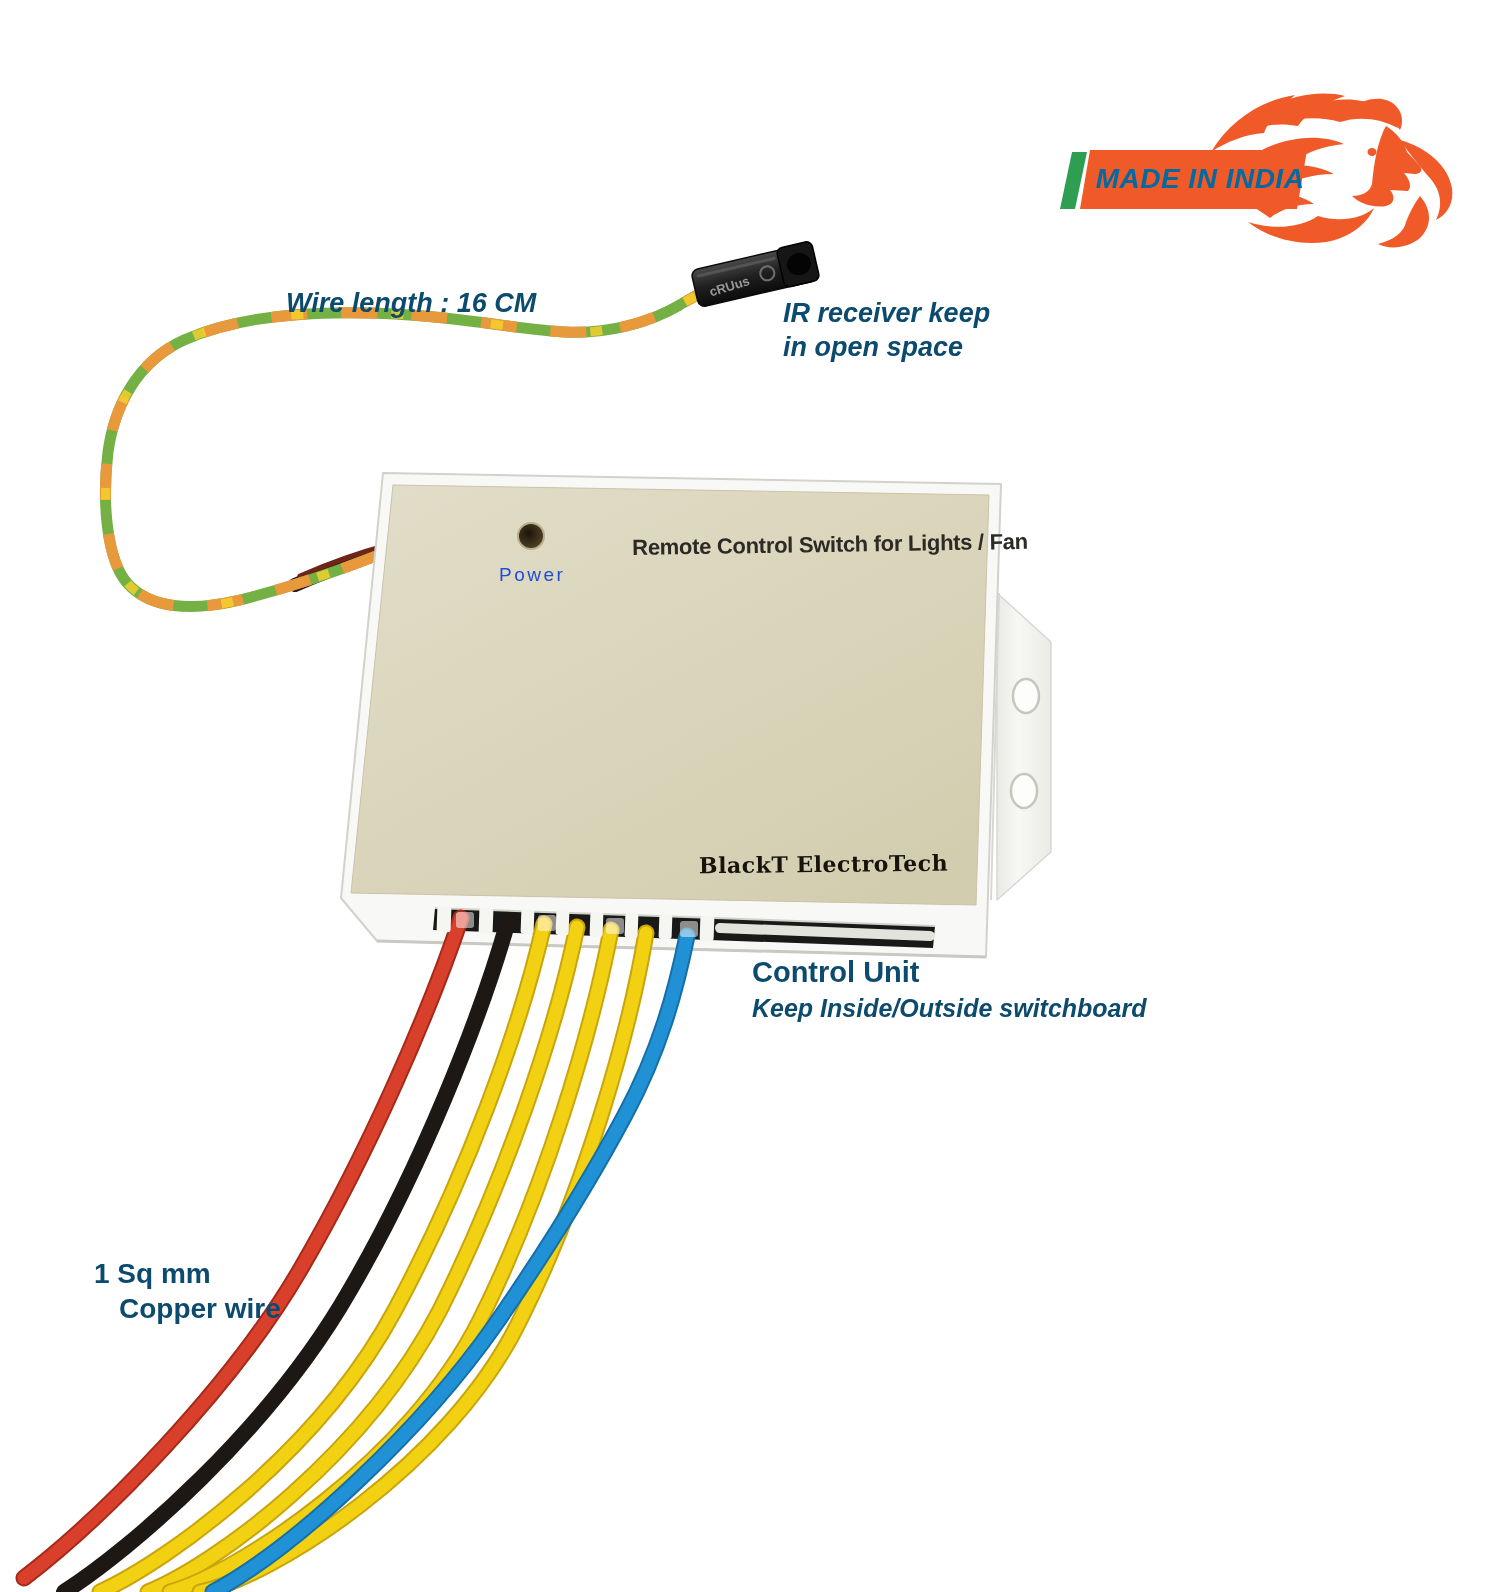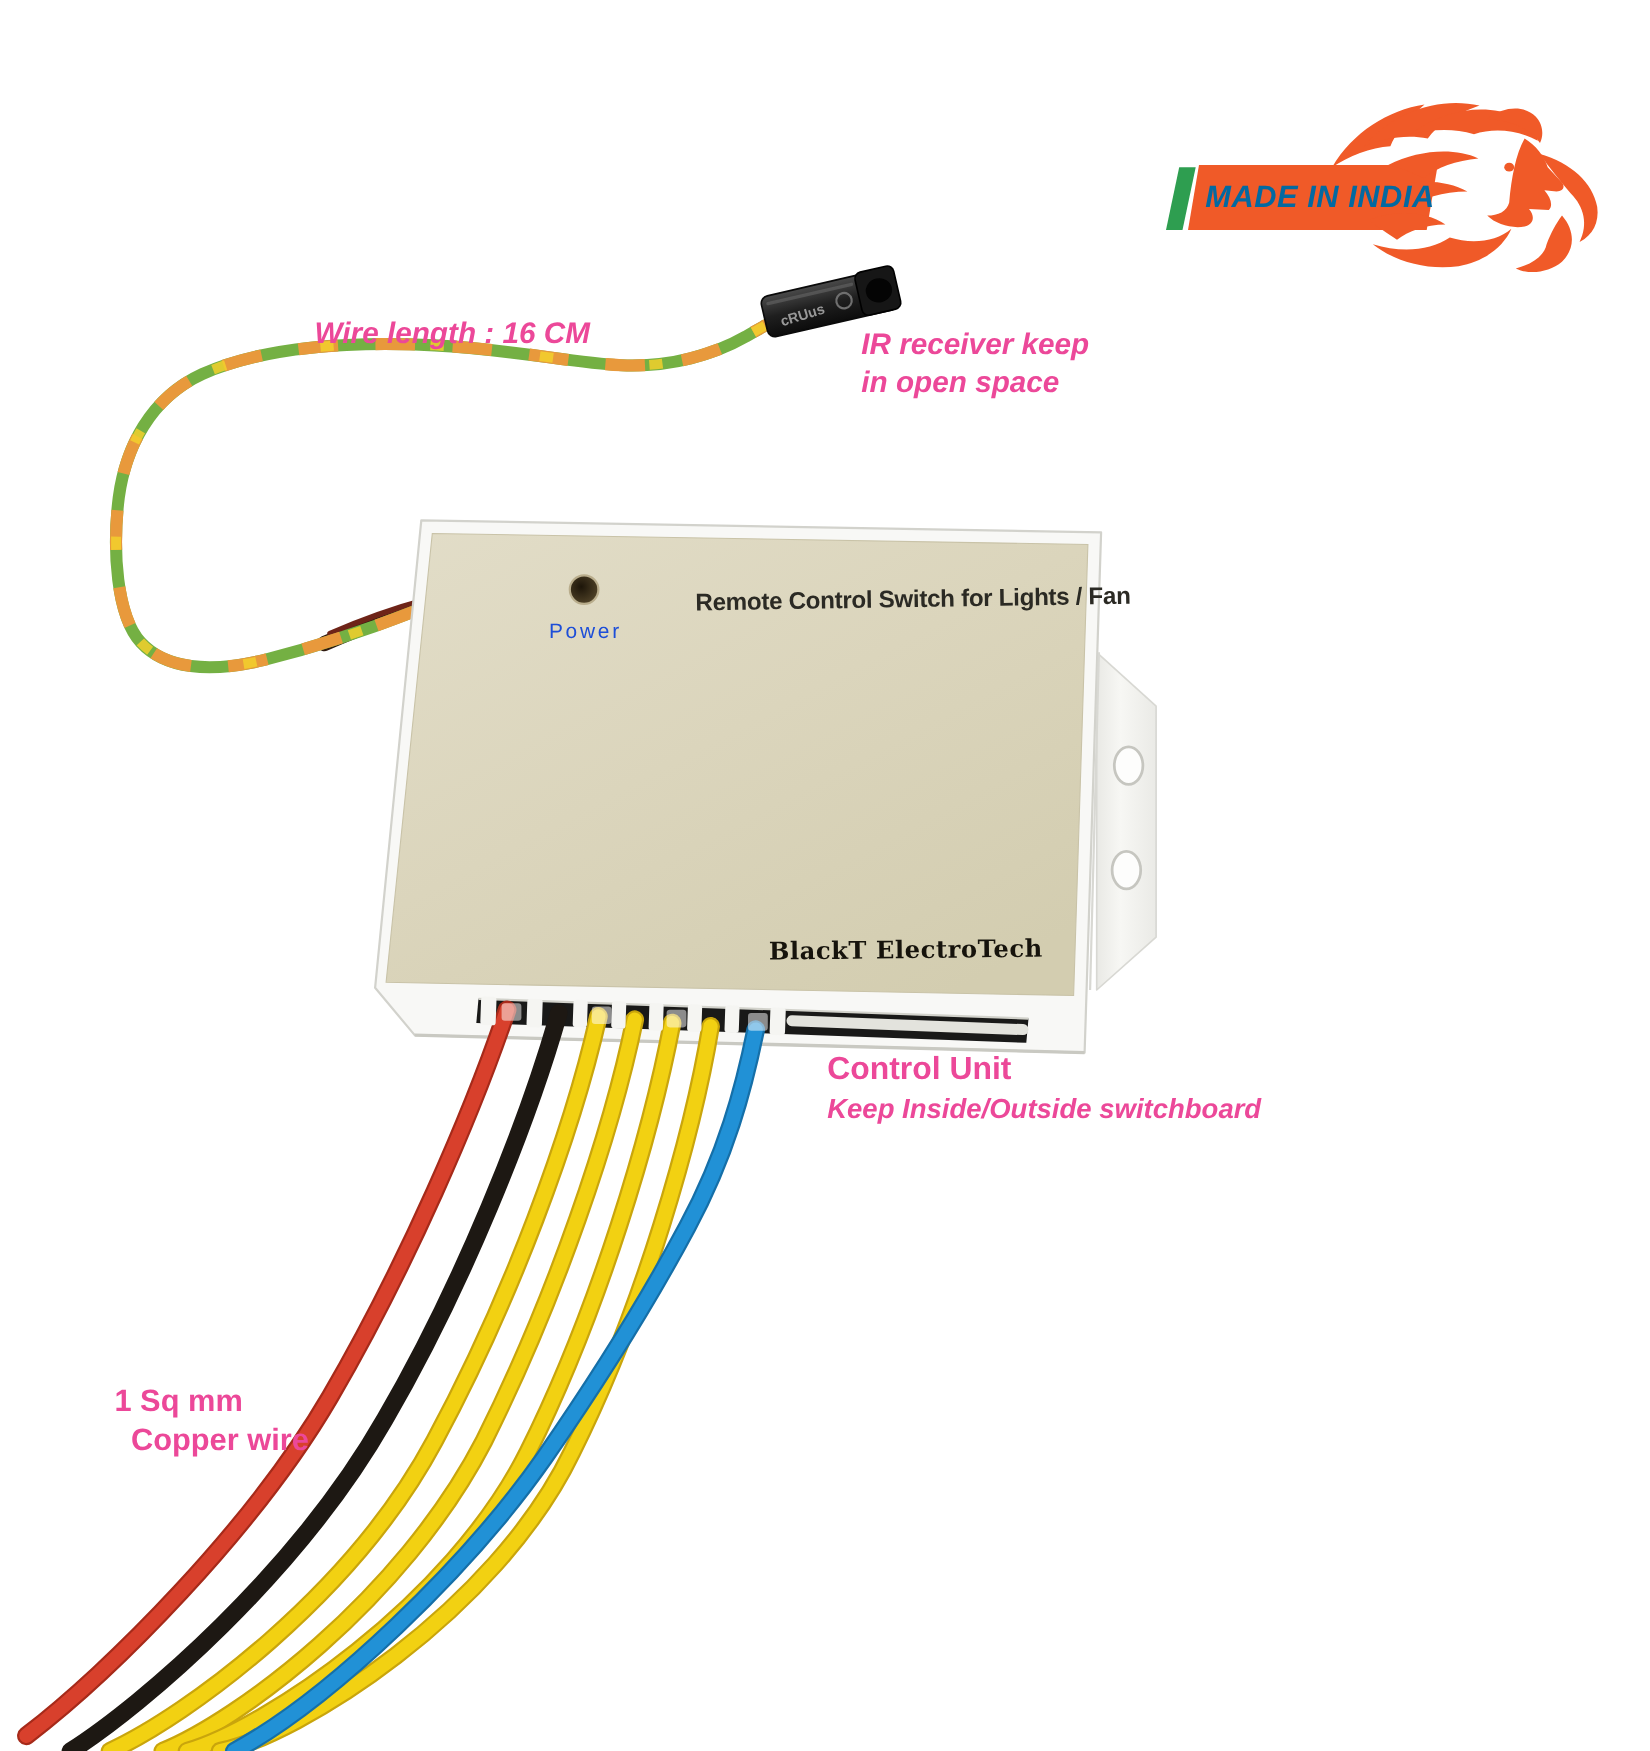--- a/index.html
+++ b/index.html
@@ -1,27 +1,27 @@
 <!DOCTYPE html>
 <html><head>
 <meta charset="utf-8">
 <style>
   html,body{margin:0;padding:0;background:#ffffff;}
   .stage{position:relative;width:1500px;height:1592px;background:#ffffff;overflow:hidden;
          font-family:"Liberation Sans",sans-serif;}
   .scene{position:absolute;left:0;top:0;}
-  .txt{position:absolute;color:#ec4899;white-space:nowrap;}
+  .txt{position:absolute;color:#0c4a6e;white-space:nowrap;}
   .bi{font-weight:bold;font-style:italic;}
   .b{font-weight:bold;}
   .t-wire-length{left:286px;top:288px;font-size:27px;}
   .t-ir-note{left:783px;top:296px;font-size:27px;line-height:34px;}
   .t-receiver-title{left:752px;top:956px;font-size:29px;}
   .t-receiver-sub{left:752px;top:994px;font-size:25px;text-align:center;}
   .t-load{left:596px;top:1162px;font-size:28px;line-height:37px;}
-  .t-gauge1{left:104px;top:1258px;font-size:28px;text-align:right;}
+  .t-gauge1{left:94px;top:1258px;font-size:28px;text-align:right;}
   .t-gauge2{left:119px;top:1293px;font-size:28px;}
   .t-device-title{left:632px;top:535px;font-size:22px;font-weight:bold;letter-spacing:-0.3px;
                   color:#2b2a24;transform:rotate(-0.9deg);transform-origin:left top;}
   .t-power{left:499px;top:564px;font-size:19px;letter-spacing:2.5px;color:#1d4ed8;text-align:right;}
   .t-brand{left:699px;top:851px;font-size:22px;font-weight:bold;color:#16130c;
            font-family:"DejaVu Serif",serif;letter-spacing:0.5px;transform:rotate(-0.6deg);}
   .t-badge{left:1094px;top:163px;width:212px;text-align:center;font-size:28px;
            font-weight:bold;font-style:italic;letter-spacing:0.5px;}
 </style>
 </head>

